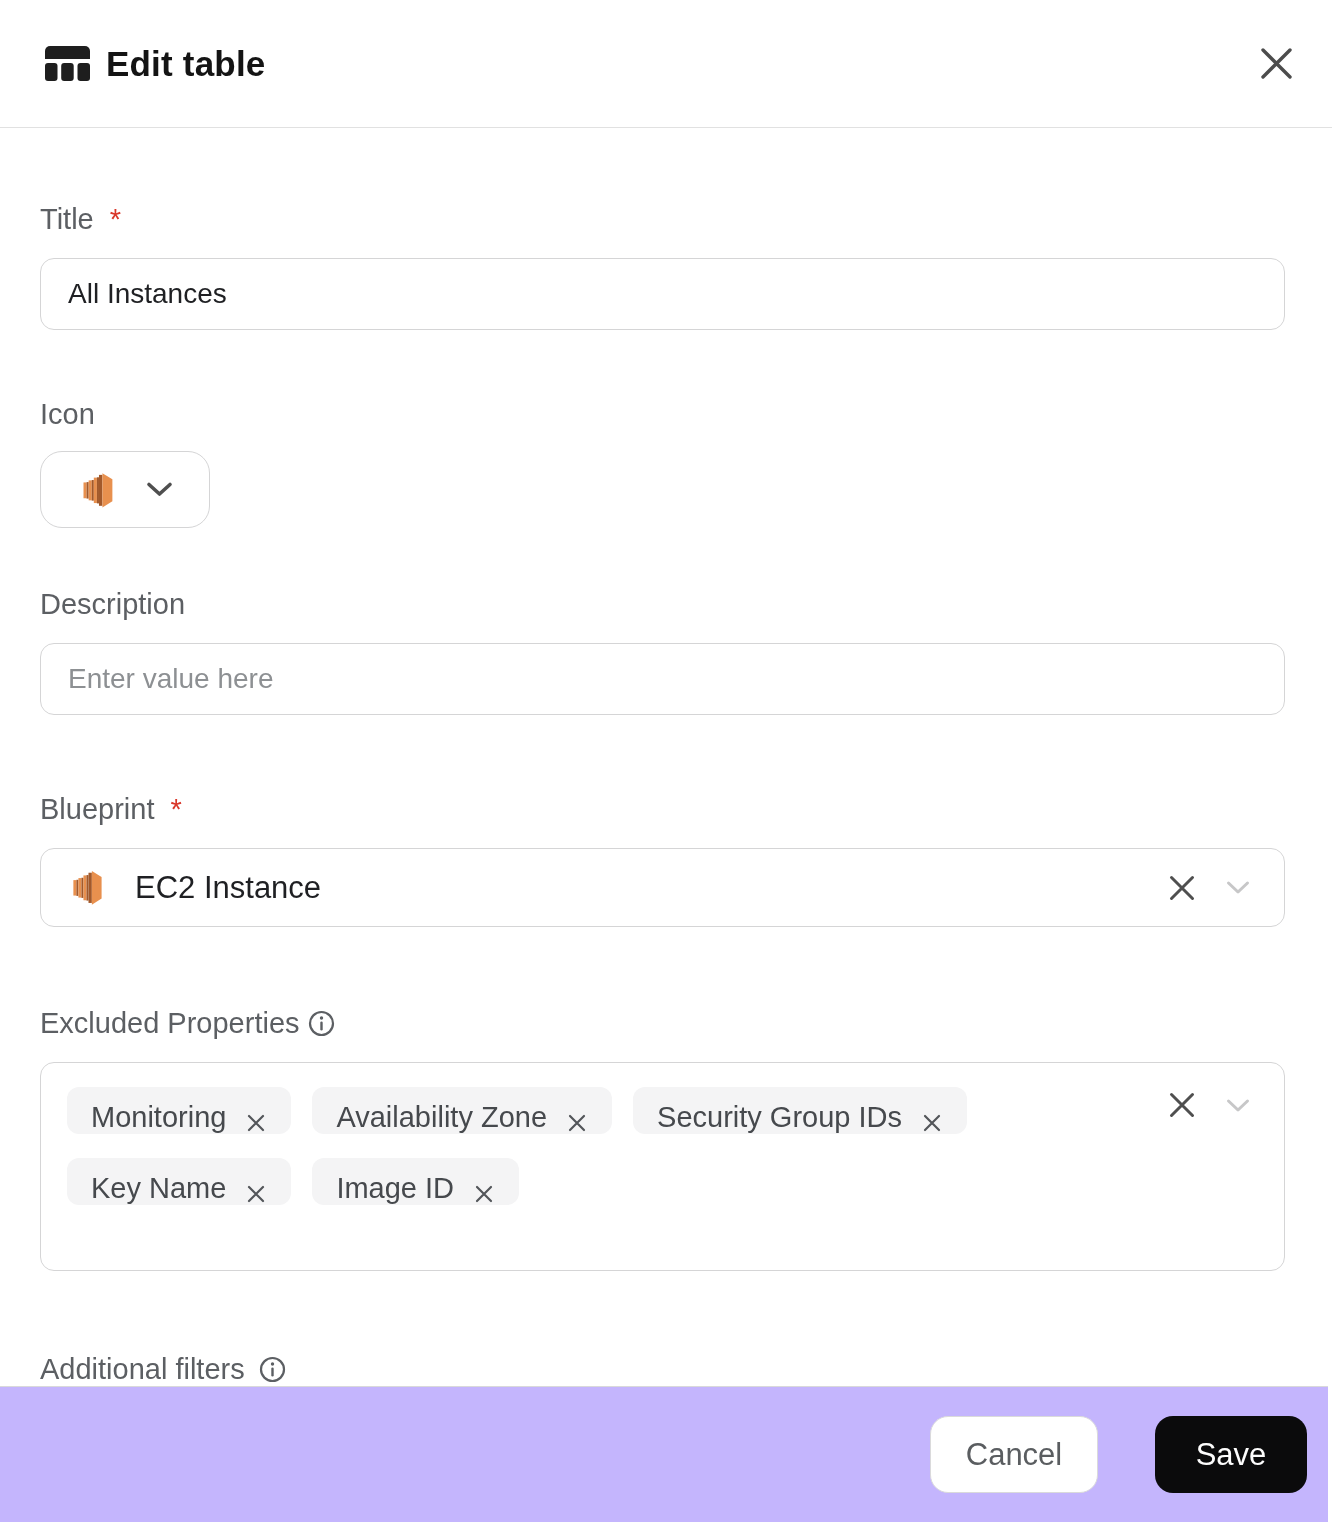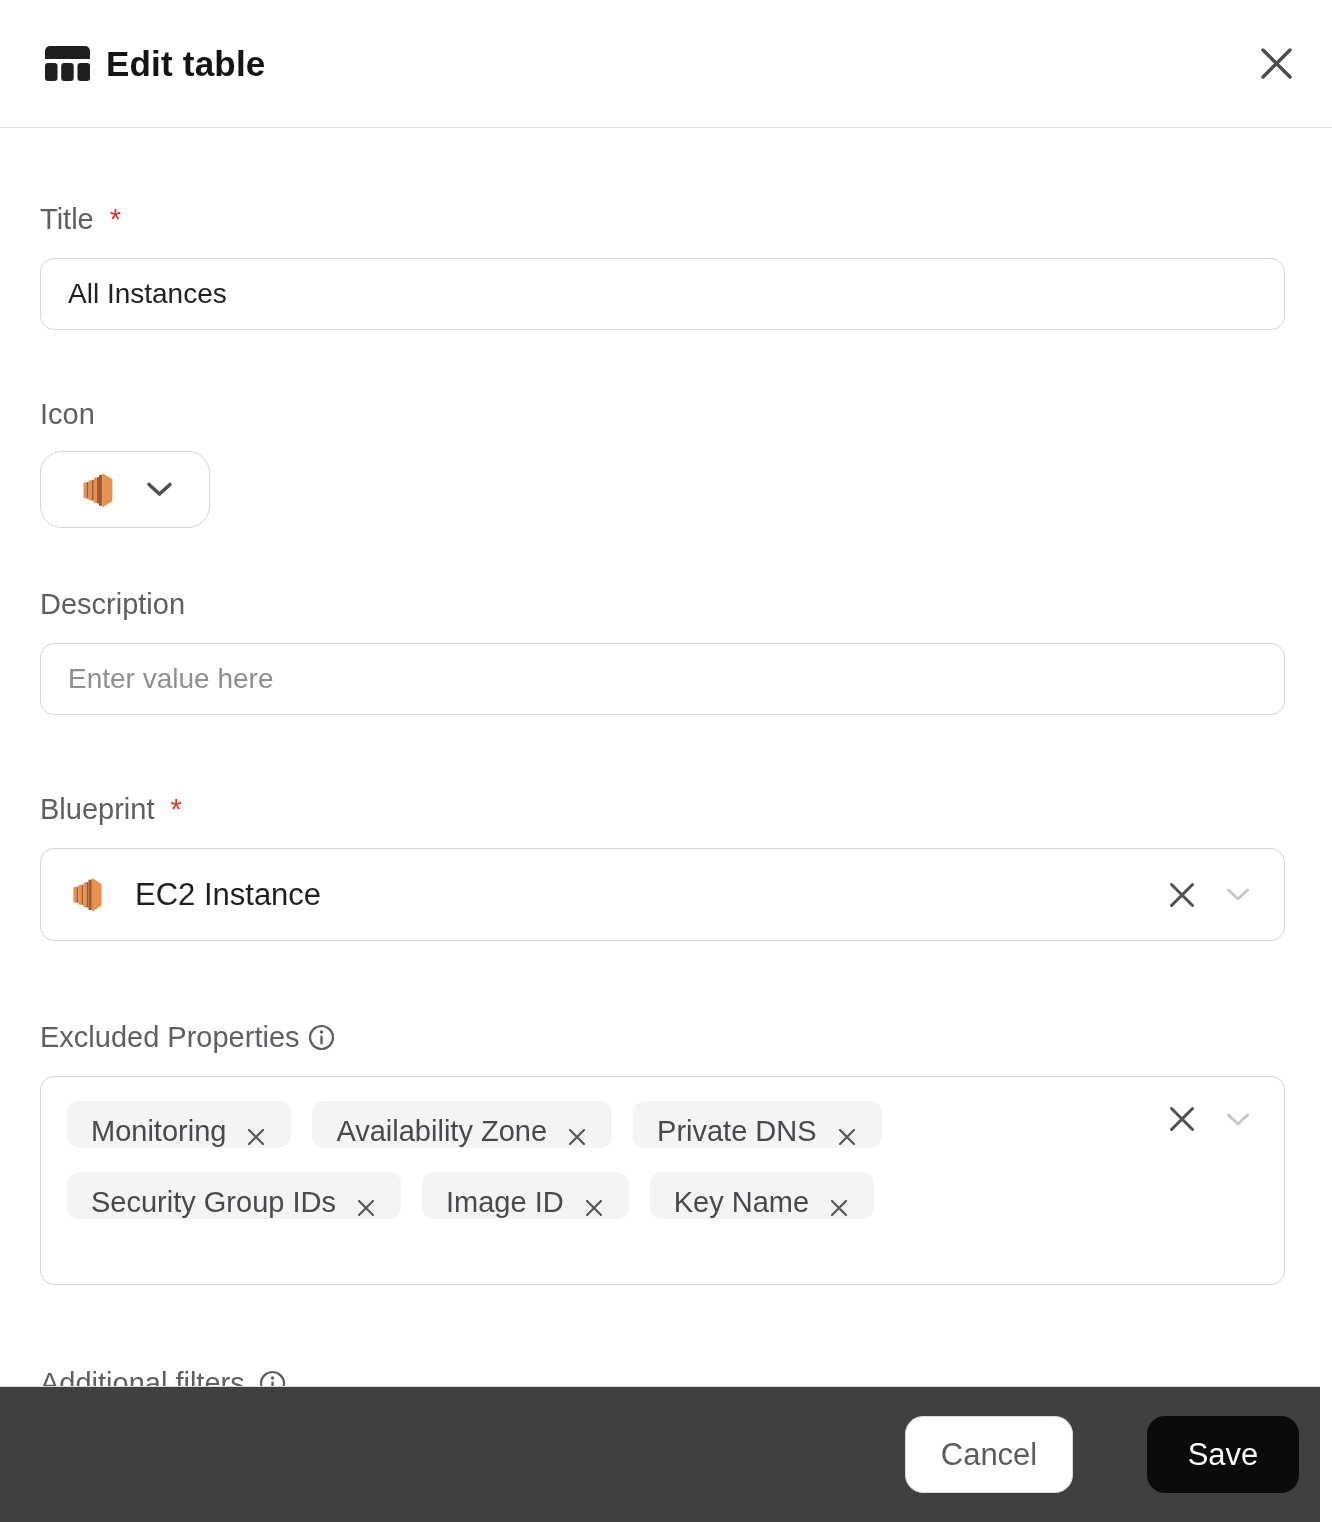--- a/index.html
+++ b/index.html
@@ -29,21 +29,21 @@
   .lbl-icon { margin-top:68px; }
   .lbl-desc { margin-top:60px; }
   .lbl-blueprint { margin-top:78px; }
   .lbl-excluded { margin-top:80px;gap:8px; }
   .lbl-filters { margin-top:82px; }
 
   .icon-select { margin-top:20px; width:170px; height:77px; border:1.5px solid #d5d5d6;
     border-radius:22px; background:#fff; display:flex; align-items:center; justify-content:center;
     gap:24px; cursor:pointer; }
 
-  .select-field { position:relative; width:100%; height:93px; margin-top:22px;
+  .select-field { position:relative; width:100%; height:79px; margin-top:22px;
     border:1.5px solid #d5d5d6; border-radius:14px; background:#fff;
     display:flex; align-items:center; padding:0 34px 0 27px; gap:24px; cursor:pointer; }
   .select-value { font-size:31px; color:#1f2023; }
   .select-controls { margin-left:auto; display:flex; align-items:center; gap:30px; }
 
   .multi-field { position:relative; width:100%; min-height:209px; margin-top:22px;
     border:1.5px solid #d5d5d6; border-radius:14px; background:#fff;
     padding:24px 180px 24px 26px; }
   .multi-controls { position:absolute; top:28px; right:34px; display:flex; align-items:center; gap:30px; }
   .chips { display:flex; flex-wrap:wrap; column-gap:21px; row-gap:24px; }
@@ -53,23 +53,23 @@
   .chip-x { cursor:pointer; flex:none; }
 
   .icon-btn { border:none; background:transparent; padding:0; display:flex; align-items:center; cursor:pointer; }
 
   .code-block { position:relative; margin-top:13px; height:90px; background:#f1f1f2;
     border-radius:16px 16px 0 0; width:1250px; }
   .code-mini-btn { position:absolute; top:0; right:3px; width:79px; height:56px;
     background:#fff; border:1.5px solid #dcdcdd; border-radius:12px; cursor:pointer; }
 
   
-  .footer { position:absolute; left:0; right:12px; bottom:0; height:136px; background:#404040;
+  .footer { position:absolute; left:0; right:4px; bottom:0; height:136px; background:#c4b5fd;
     border-top:1px solid #d9d9da; display:flex; align-items:center; justify-content:flex-end;
-    gap:74px; padding-right:21px; }
+    gap:57px; padding-right:21px; }
   .btn { height:77px; border-radius:18px; font-size:31px; font-family:"Liberation Sans", sans-serif; cursor:pointer; }
   .btn-cancel { width:168px; background:#fff; border:1.5px solid #dadadb; color:#5a5d60; }
   .btn-save { width:152px; background:#0b0b0c; border:none; color:#fdfdfd; }
 
   svg { display:block; }
 </style>
 </head>
 <body>
 
 <div class="modal">
@@ -170,43 +170,37 @@
           </span>
 
           <span class="chip">
             <span class="chip-label">Availability Zone</span>
             <svg class="chip-x" width="22" height="22" viewBox="0 0 22 22">
               <path d="M4 4 L18 18 M18 4 L4 18" stroke="#53565a" stroke-width="2.2" stroke-linecap="round" fill="none"></path>
             </svg>
           </span>
 
 
-          <span class="chip">
-            <span class="chip-label">Private DNS</span>
-            <svg class="chip-x" width="22" height="22" viewBox="0 0 22 22">
-              <path d="M4 4 L18 18 M18 4 L4 18" stroke="#53565a" stroke-width="2.2" stroke-linecap="round" fill="none"></path>
-            </svg>
-          </span>
 
           <span class="chip">
             <span class="chip-label">Security Group IDs</span>
             <svg class="chip-x" width="22" height="22" viewBox="0 0 22 22">
               <path d="M4 4 L18 18 M18 4 L4 18" stroke="#53565a" stroke-width="2.2" stroke-linecap="round" fill="none"></path>
             </svg>
           </span>
 
           <span class="chip">
+            <span class="chip-label">Key Name</span>
+            <svg class="chip-x" width="22" height="22" viewBox="0 0 22 22">
+              <path d="M4 4 L18 18 M18 4 L4 18" stroke="#53565a" stroke-width="2.2" stroke-linecap="round" fill="none"></path>
+            </svg>
+          </span>
+
+          <span class="chip">
             <span class="chip-label">Image ID</span>
-            <svg class="chip-x" width="22" height="22" viewBox="0 0 22 22">
-              <path d="M4 4 L18 18 M18 4 L4 18" stroke="#53565a" stroke-width="2.2" stroke-linecap="round" fill="none"></path>
-            </svg>
-          </span>
-
-          <span class="chip">
-            <span class="chip-label">Key Name</span>
             <svg class="chip-x" width="22" height="22" viewBox="0 0 22 22">
               <path d="M4 4 L18 18 M18 4 L4 18" stroke="#53565a" stroke-width="2.2" stroke-linecap="round" fill="none"></path>
             </svg>
           </span>
         </div>
       <span class="multi-controls">
         <button class="icon-btn">
           <svg width="28" height="28" viewBox="0 0 28 28">
             <path d="M3.5 3.5 L24.5 24.5 M24.5 3.5 L3.5 24.5" stroke="#4f4f4f" stroke-width="3" stroke-linecap="round" fill="none"></path>
           </svg>

